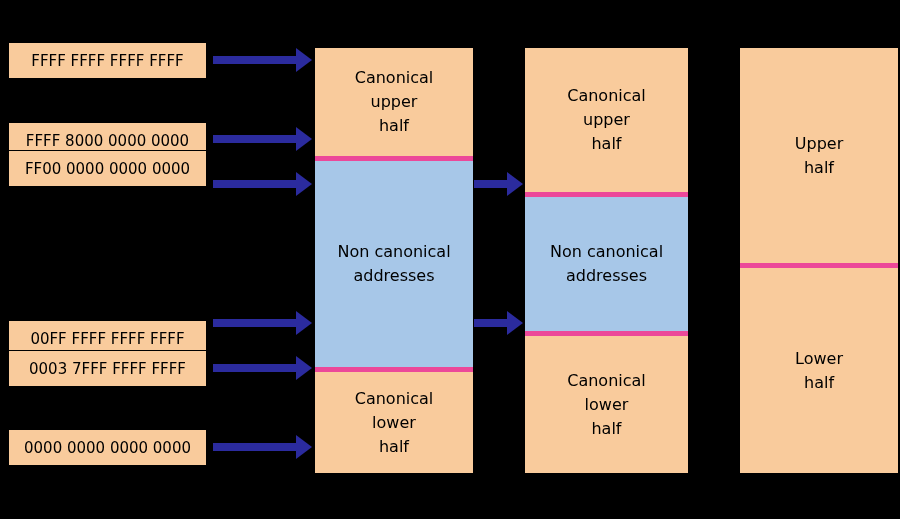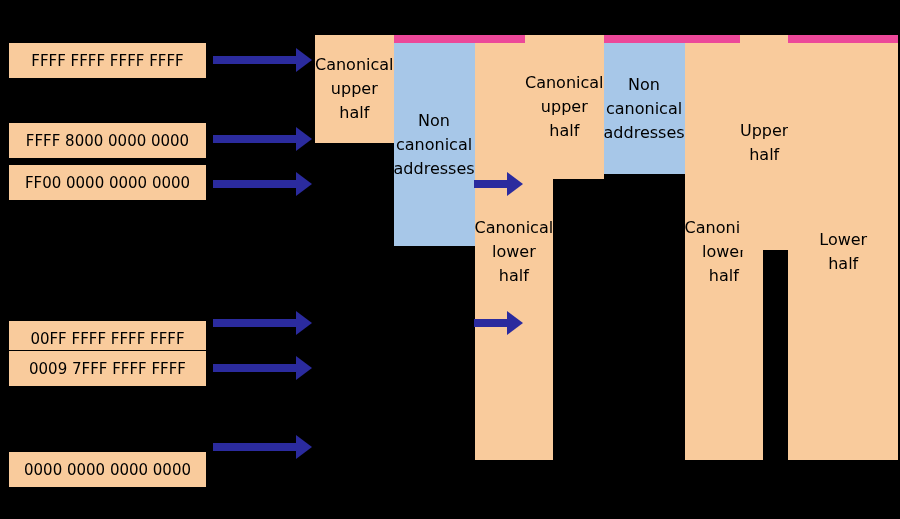--- a/index.html
+++ b/index.html
@@ -31,45 +31,45 @@
   .arrow .shaft { flex:1; height:8px; background:#2b2b9e; }
   .arrow .head {
     width:0; height:0;
     border-left:16px solid #2b2b9e;
     border-top:12px solid transparent;
     border-bottom:12px solid transparent;
   }
   
   .col {
     position:absolute;
-    top:35px; height:425px;
-    display:flex; flex-direction:row;
+    top:48px; height:425px;
+    display:flex; flex-direction:column;
   }
   .sec {
     display:flex; align-items:center; justify-content:center;
     text-align:center;
     white-space:pre-line;
     font-size:16px;
     line-height:1.5;
   }
-  .sec + .sec { border-top:8px solid #ec4899; }
+  .sec + .sec { border-top:5px solid #ec4899; }
   .peach { background:#f9cb9c; }
   .blue  { background:#a7c7e8; }
 </style>
 </head>
 <body>
 
 <div class="canvas">
 
   <div class="addr" style="top:42px">FFFF FFFF FFFF FFFF</div>
   <div class="addr" style="top:122px">FFFF 8000 0000 0000</div>
-  <div class="addr" style="top:164px">FF00 0000 0000 0000</div>
+  <div class="addr" style="top:150px">FF00 0000 0000 0000</div>
   <div class="addr" style="top:320px">00FF FFFF FFFF FFFF</div>
-  <div class="addr" style="top:350px">0009 7FFF FFFF FFFF</div>
-  <div class="addr" style="top:451px">0000 0000 0000 0000</div>
+  <div class="addr" style="top:350px">0003 7FFF FFFF FFFF</div>
+  <div class="addr" style="top:429px">0000 0000 0000 0000</div>
 
   <div class="arrow" style="left:213px;width:99px;top:48px">
       <div class="shaft"></div>
       <div class="head"></div>
     </div>
   <div class="arrow" style="left:213px;width:99px;top:127px">
       <div class="shaft"></div>
       <div class="head"></div>
     </div>
   <div class="arrow" style="left:213px;width:99px;top:172px">

